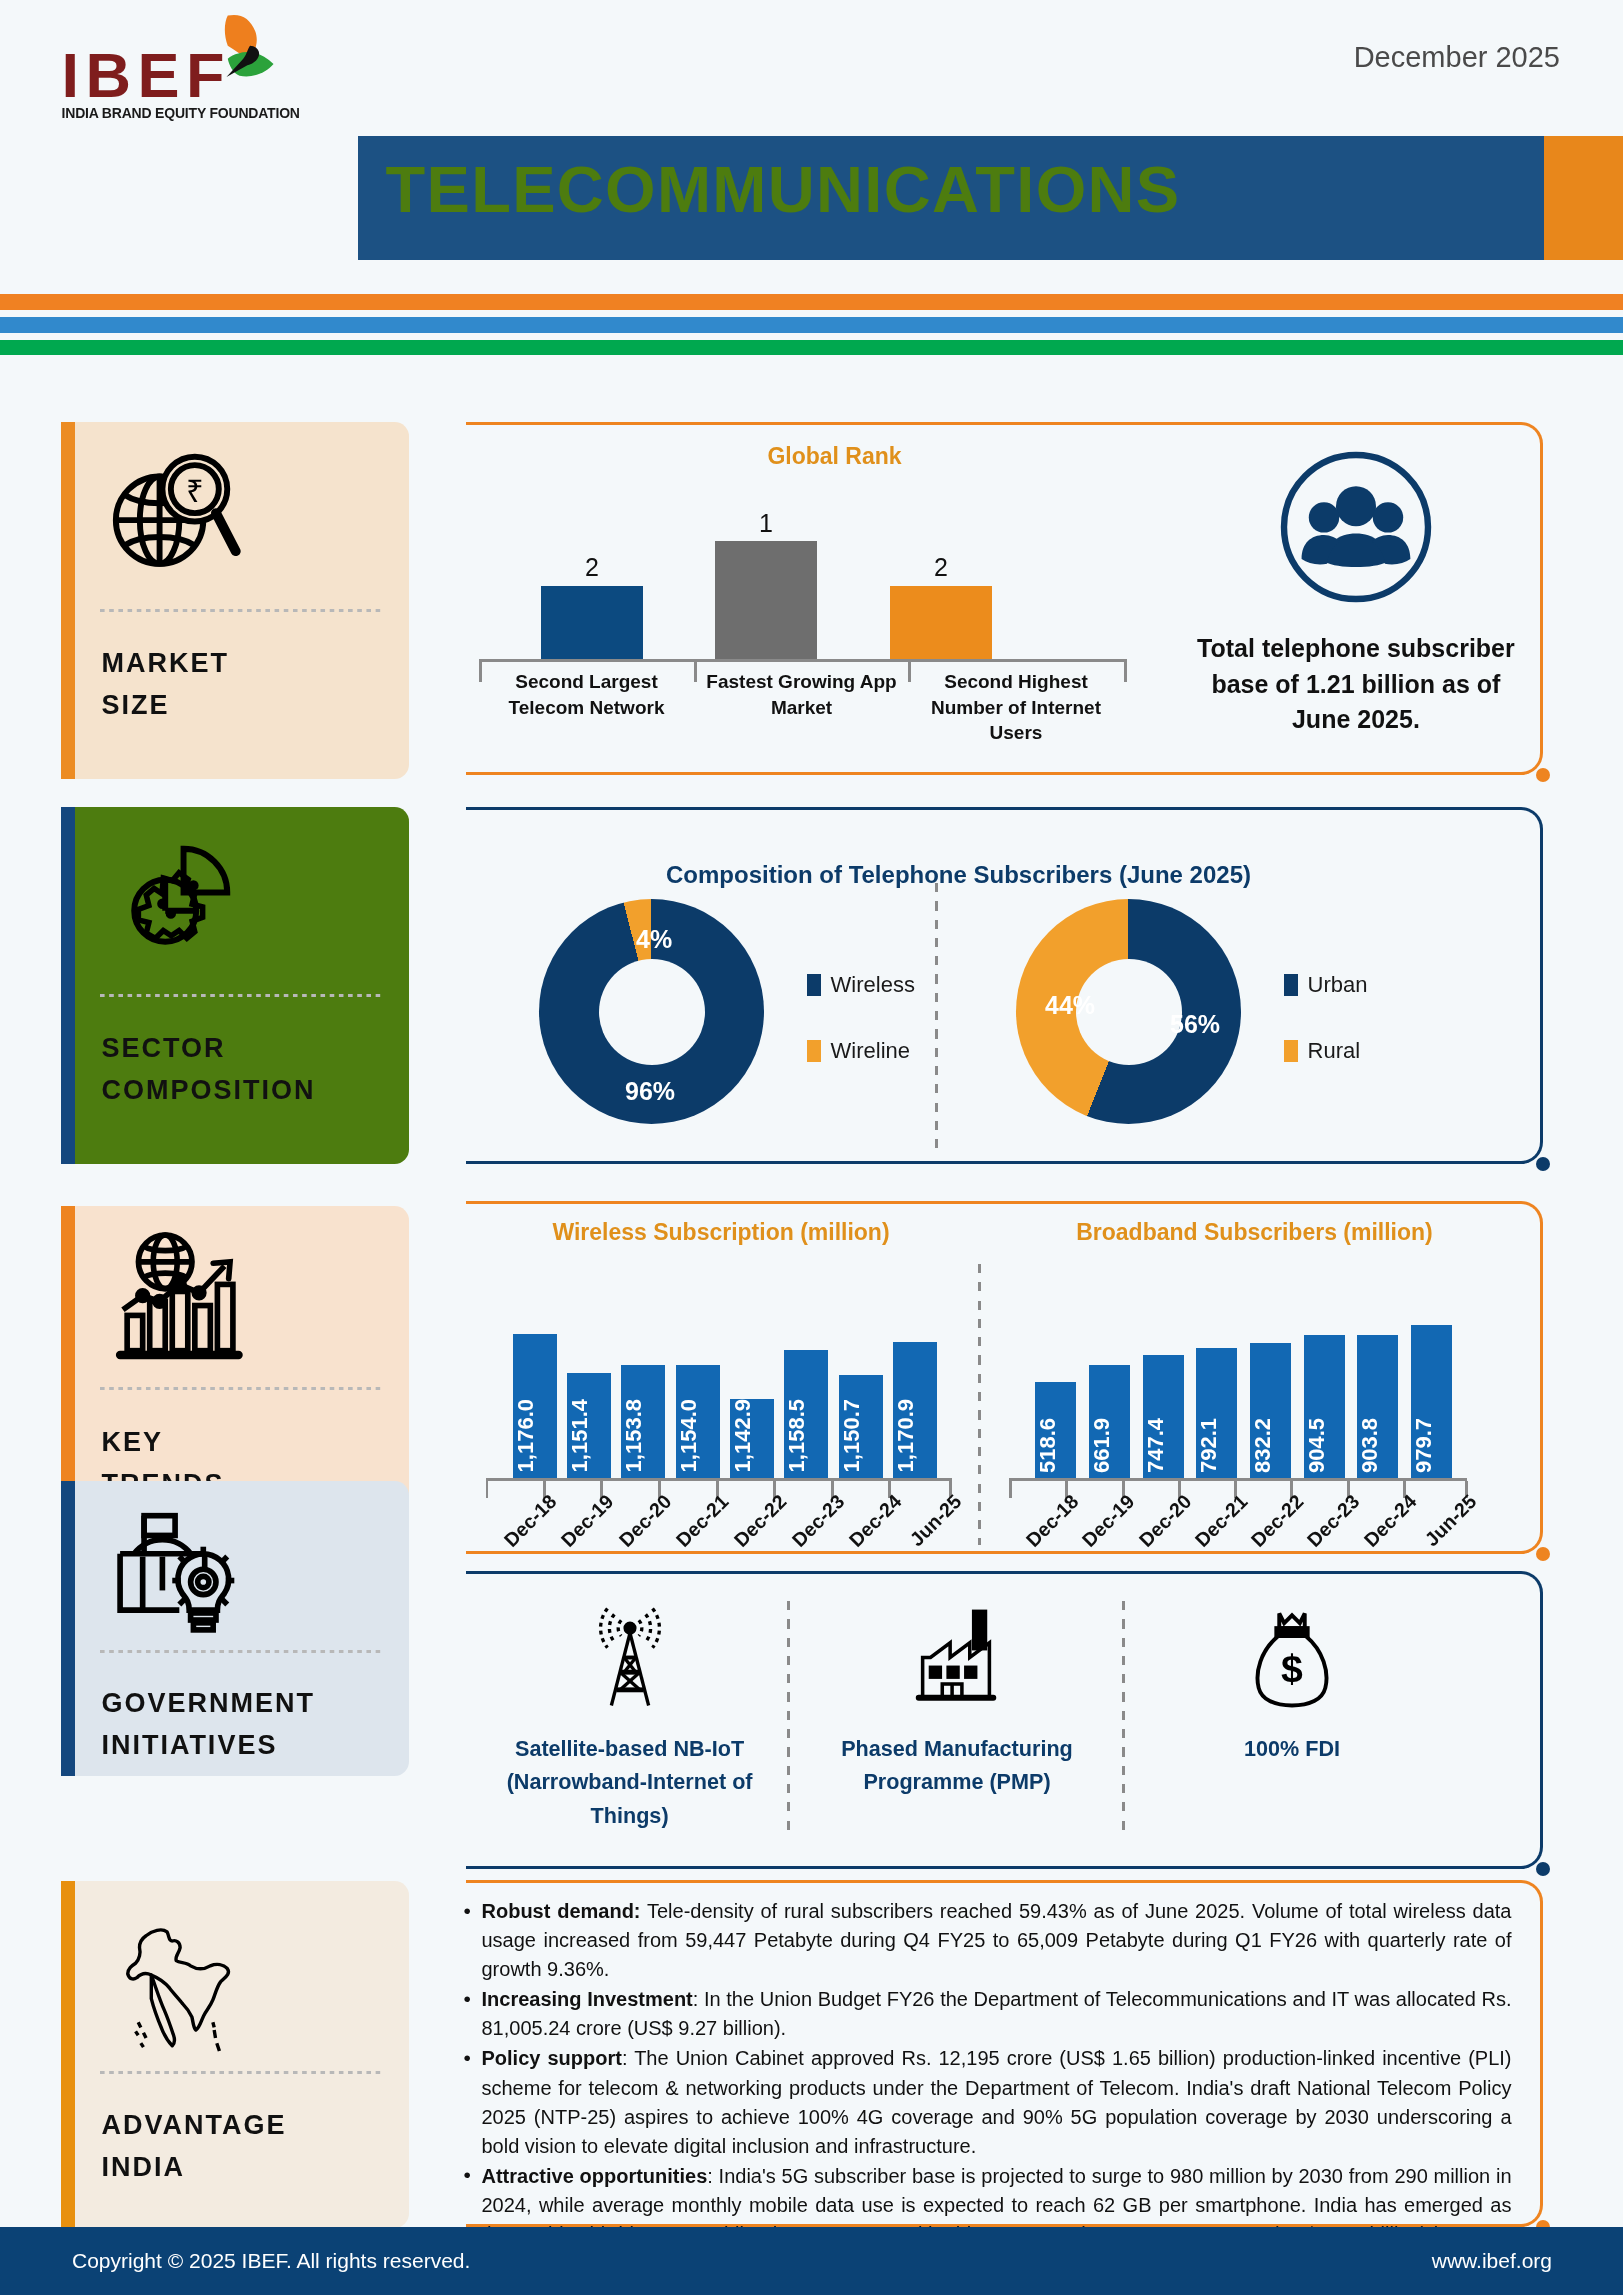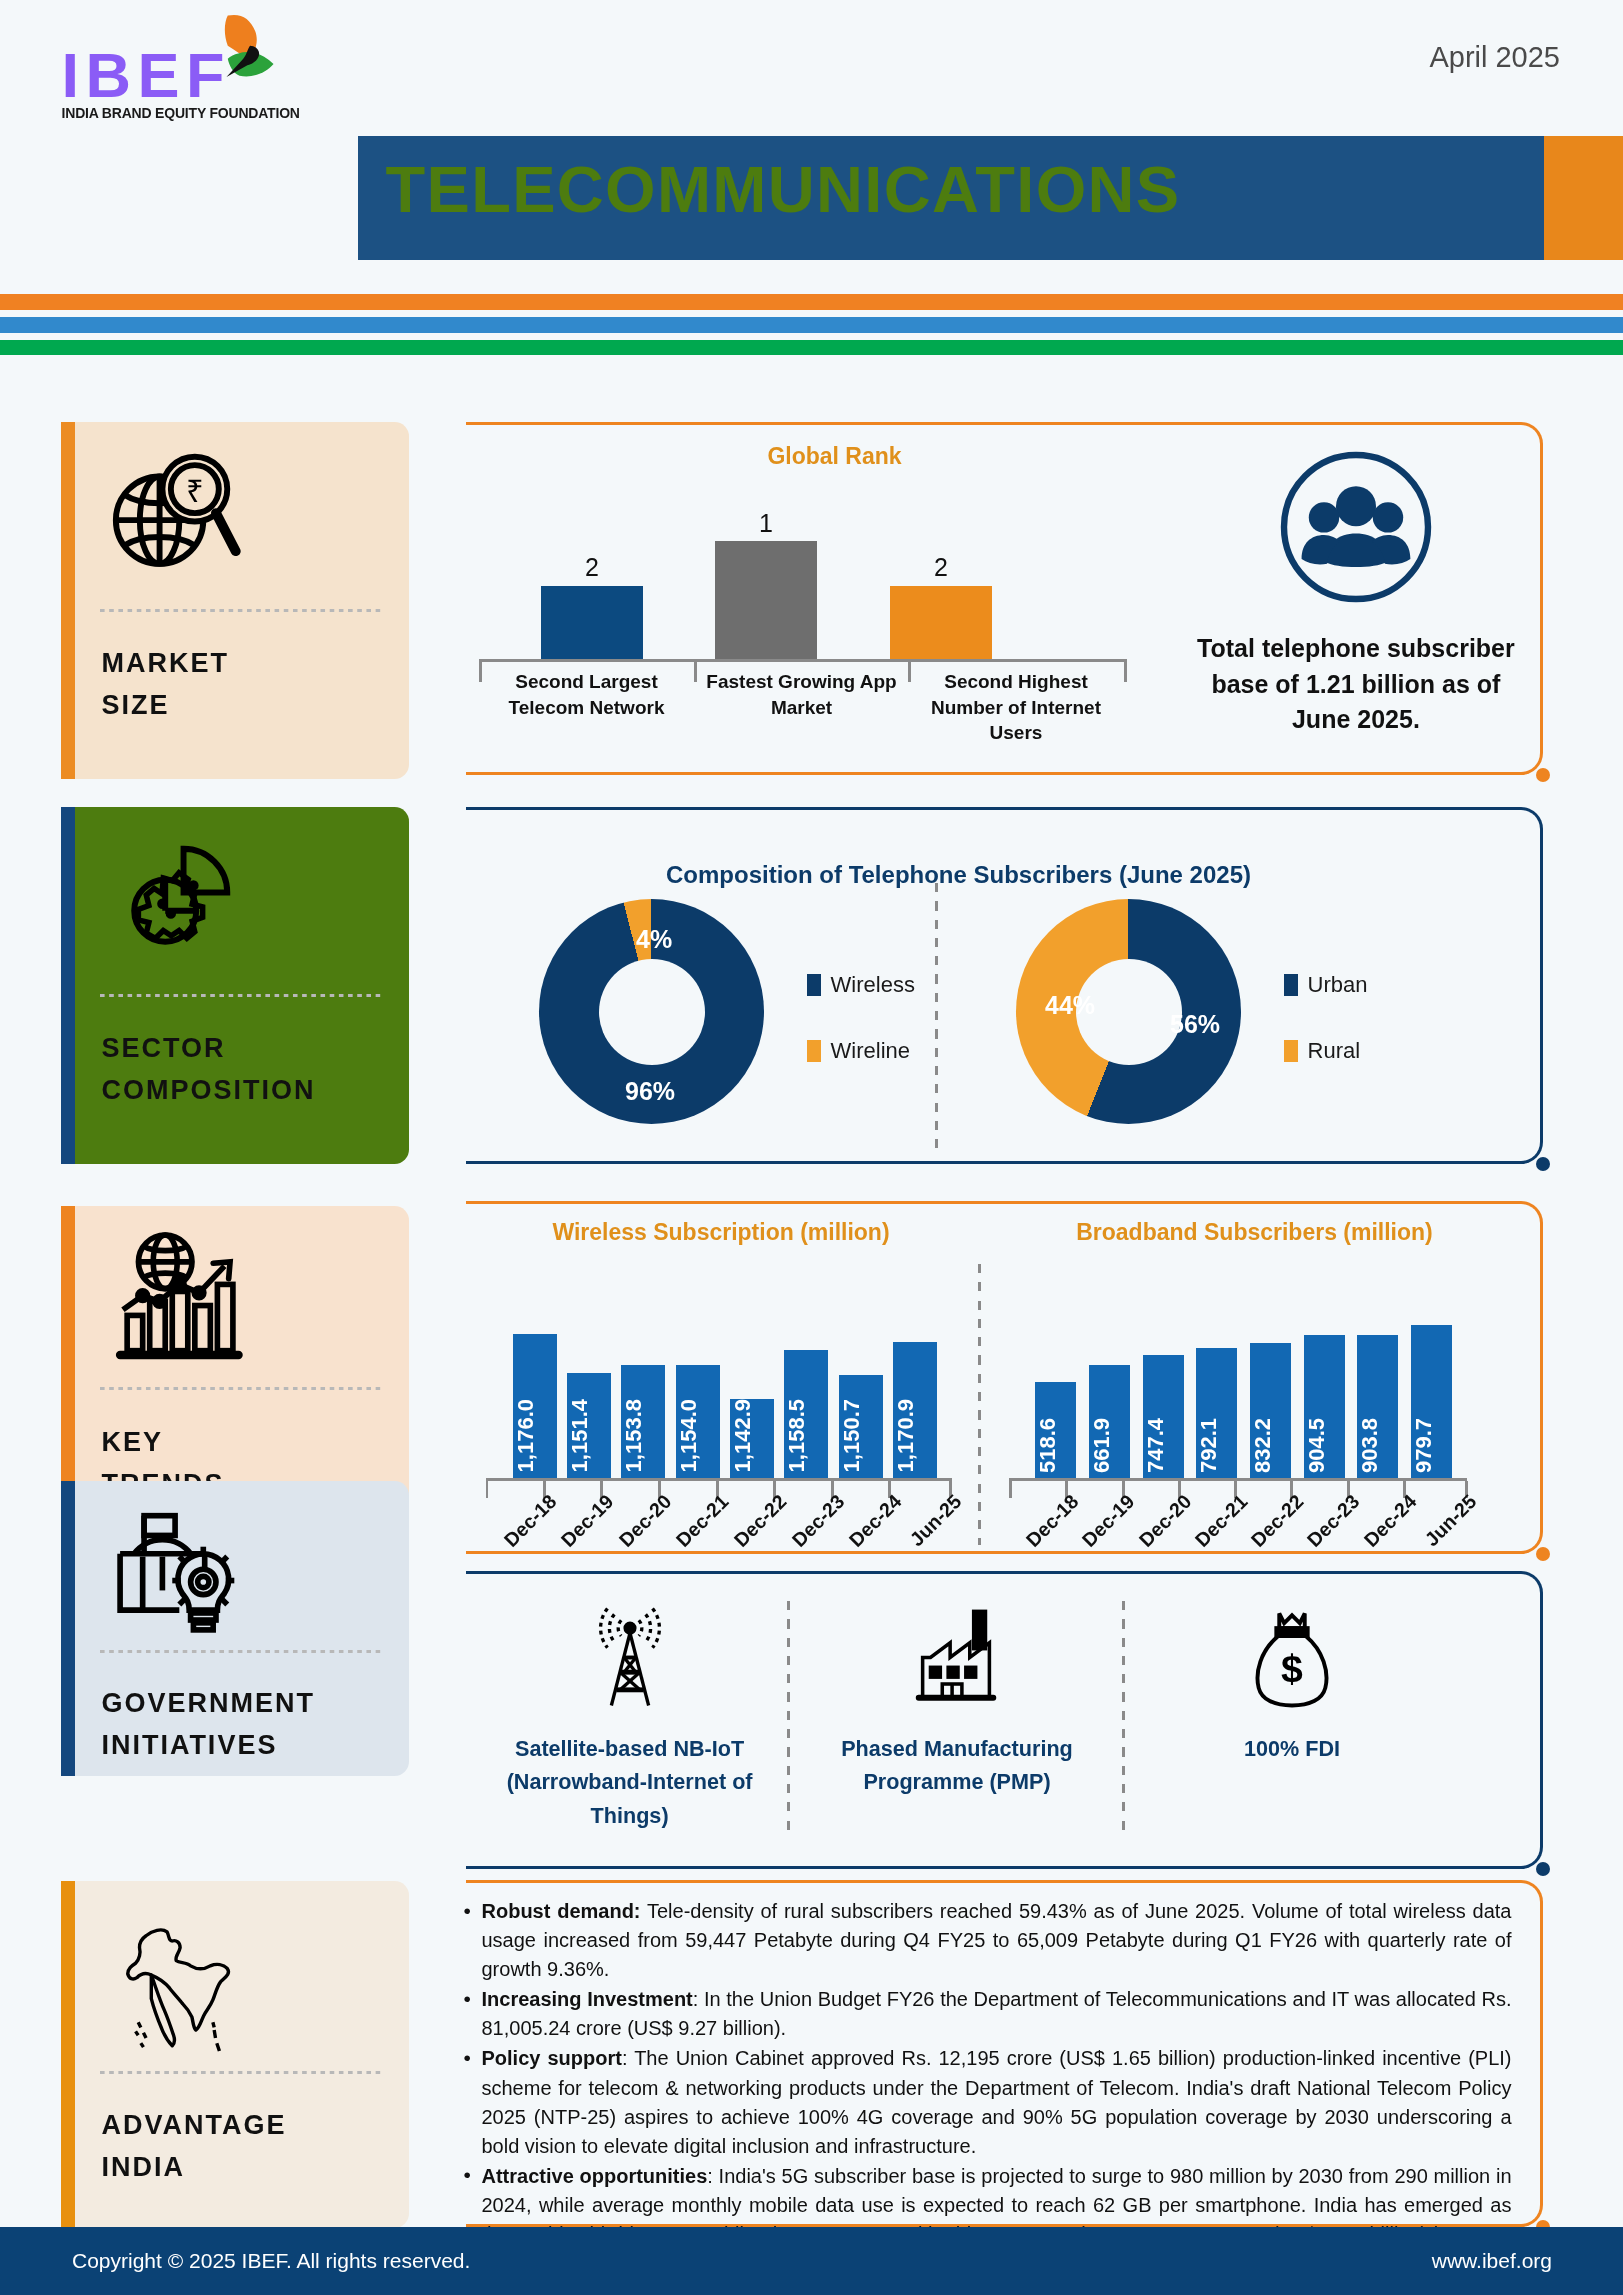--- a/index.html
+++ b/index.html
@@ -7,21 +7,21 @@
     width: 1624px; height: 2295px;
     background: #F4F8FA;
     font-family: "Liberation Sans", sans-serif;
     overflow: hidden;
   }
   .page { position: relative; width: 1624px; height: 2295px; background: #F4F8FA; }
 
   
   .logo-wrap { position: absolute; left: 59px; top: 15.7px; width: 216px; height: 105px; }
   .logo-ibef { font-family: "Liberation Sans", sans-serif; font-weight: 700; font-size: 63px;
-               letter-spacing: 6.5px; color: #8b5cf6; position: absolute; left: 2.6px; top: 23.6px; }
+               letter-spacing: 6.5px; color: #7f1d1d; position: absolute; left: 2.6px; top: 23.6px; }
   .logo-sub { position: absolute; left: 2.6px; top: 89px; font-size: 14px; font-weight: 700;
               letter-spacing: -0.2px; color: #1a1a1a; white-space: nowrap; }
   .logo-flag { position: absolute; left: 128px; top: -2.6px; width: 92px; height: 85px; }
 
   .date-label { position: absolute; right: 64px; top: 41px; font-size: 29px; color: #4a4a4a;
                 font-family: "Liberation Sans", sans-serif; }
 
   .title-band { position: absolute; left: 358px; top: 136px; width: 1186px; height: 124px; }
   .title-band .blue { position: absolute; left: 0; top: 0; width: 1186px; height: 124px; background: #1C5183; }
   .title-band .orange { position: absolute; left: 1186px; top: 0; width: 84px; height: 124px; background: #E8871B; }
@@ -101,21 +101,21 @@
   <div class="logo-wrap">
     <svg class="logo-flag" viewBox="0 0 140 130">
       <path d="M62 4 C82 0 96 8 104 28 C110 44 104 62 92 72 C84 64 72 56 62 50 C56 34 56 16 62 4 Z" fill="#EE7F1E"></path>
       <path d="M78 62 C96 56 116 62 132 78 C120 92 100 100 80 96 C70 92 64 80 62 70 C66 66 72 63 78 62 Z" fill="#2BA23B"></path>
       <path d="M96 50 C104 50 110 56 110 62 C110 70 102 78 92 80 L60 98 L84 72 C90 66 92 56 96 50 Z" fill="#111"></path>
     </svg>
     <div class="logo-ibef">IBEF</div>
     <div class="logo-sub">INDIA BRAND EQUITY FOUNDATION</div>
   </div>
 
-  <div class="date-label">April 2025</div>
+  <div class="date-label">December 2025</div>
 
   <div class="title-band">
     <div class="blue"></div>
     <div class="orange"></div>
     <div class="title-text">TELECOMMUNICATIONS</div>
   </div>
 
   <div class="stripe s1"></div>
   <div class="stripe s2"></div>
   <div class="stripe s3"></div>

